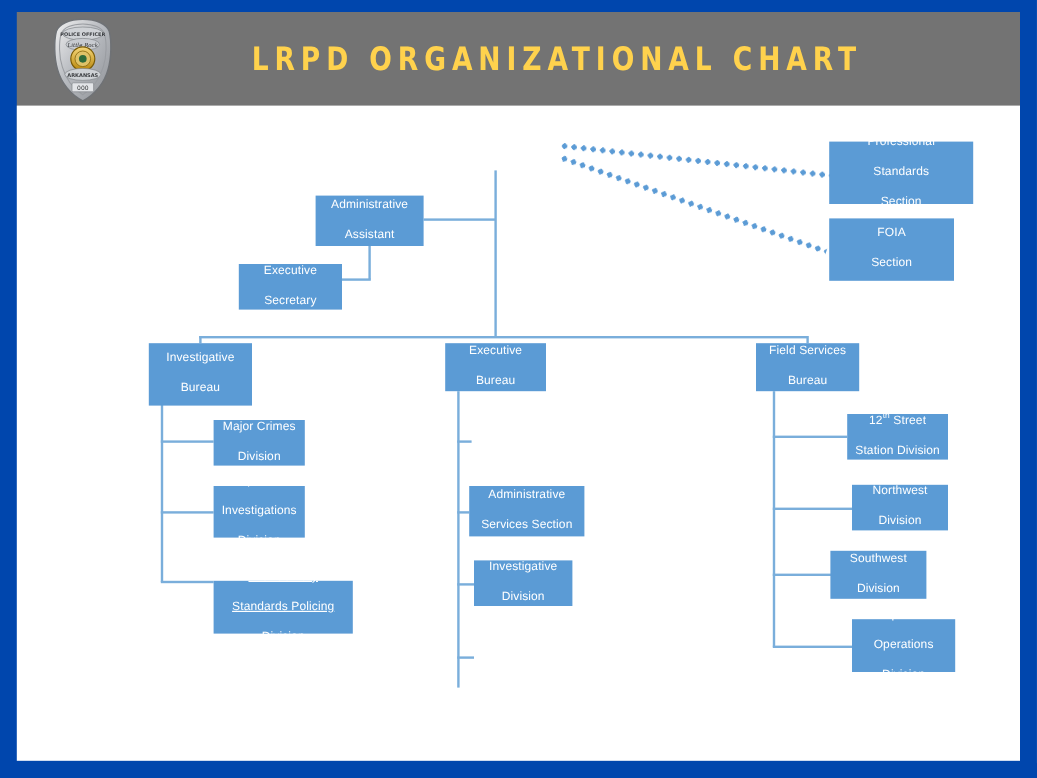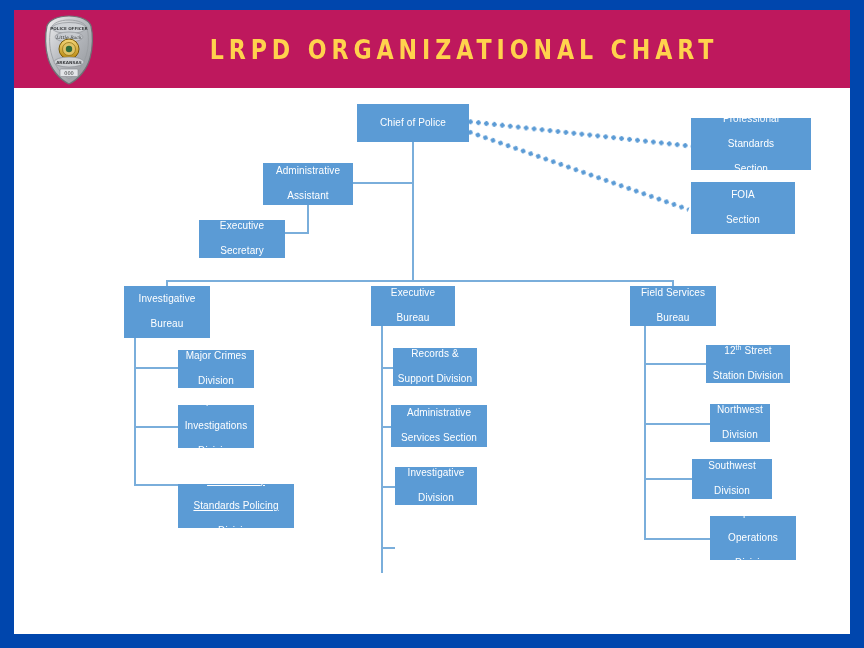--- a/index.html
+++ b/index.html
@@ -14,21 +14,21 @@
     background:#0046ad;
   }
   
   .canvas{
     position:absolute;left:14px;top:88px;width:836px;height:546px;
     background:#ffffff;
   }
   
   .header{
     position:absolute;left:14px;top:10px;width:836px;height:101px;
-    background:#be185d;
+    background:#737373;
   }
   .title{
     position:absolute;left:120px;top:0;width:660px;height:78px;
     display:flex;align-items:center;justify-content:center;
     color:#ffd24d;
     font-family:"DejaVu Sans", sans-serif;
     font-size:27px;font-weight:bold;
     letter-spacing:6px;
     white-space:nowrap;
     transform:scaleX(0.82);
@@ -135,23 +135,20 @@
 
   <div class="ln lnv" style="left:644px;top:326px;height:213px;"></div>
   <div class="ln lnh" style="left:644px;top:363px;width:62px;"></div>
   <div class="ln lnh" style="left:644px;top:423px;width:66px;"></div>
   <div class="ln lnh" style="left:644px;top:478px;width:66px;"></div>
   <div class="ln lnh" style="left:644px;top:538px;width:66px;"></div>
 
   <div class="dotted" style="left:468px;top:119px;width:227px;transform:rotate(6.3deg);"></div>
   <div class="dotted" style="left:468px;top:129px;width:234px;transform:rotate(19.5deg);"></div>
 
-  <div class="node" style="left:357px;top:104px;width:112px;height:38px;">
-    <span>Chief of Police</span>
-  </div>
 
   <div class="node" style="left:691px;top:118px;width:120px;height:52px;">
     <span>
       <span>Professional</span><br>
       <span>Standards</span><br>
       <span>Section</span>
     </span>
   </div>
 
   <div class="node" style="left:691px;top:182px;width:104px;height:52px;">
@@ -212,26 +209,20 @@
   </div>
 
   <div class="node" style="left:178px;top:484px;width:116px;height:44px;text-decoration:underline;">
     <span>
       <span>21st Century</span><br>
       <span>Standards Policing</span><br>
       <span>Division</span>
     </span>
   </div>
 
-  <div class="node" style="left:393px;top:348px;width:84px;height:38px;">
-    <span>
-      <span>Records &amp;</span><br>
-      <span>Support Division</span>
-    </span>
-  </div>
 
   <div class="node" style="left:391px;top:405px;width:96px;height:42px;">
     <span>
       <span>Administrative</span><br>
       <span>Services Section</span>
     </span>
   </div>
 
   <div class="node" style="left:395px;top:467px;width:82px;height:38px;">
     <span>
@@ -241,21 +232,21 @@
   </div>
 
 
   <div class="node" style="left:706px;top:345px;width:84px;height:38px;">
     <span>
       <span>12<sup>th</sup> Street</span><br>
       <span>Station Division</span>
     </span>
   </div>
 
-  <div class="node" style="left:710px;top:404px;width:60px;height:38px;">
+  <div class="node" style="left:710px;top:404px;width:80px;height:38px;">
     <span>
       <span>Northwest</span><br>
       <span>Division</span>
     </span>
   </div>
 
   <div class="node" style="left:692px;top:459px;width:80px;height:40px;">
     <span>
       <span>Southwest</span><br>
       <span>Division</span>

